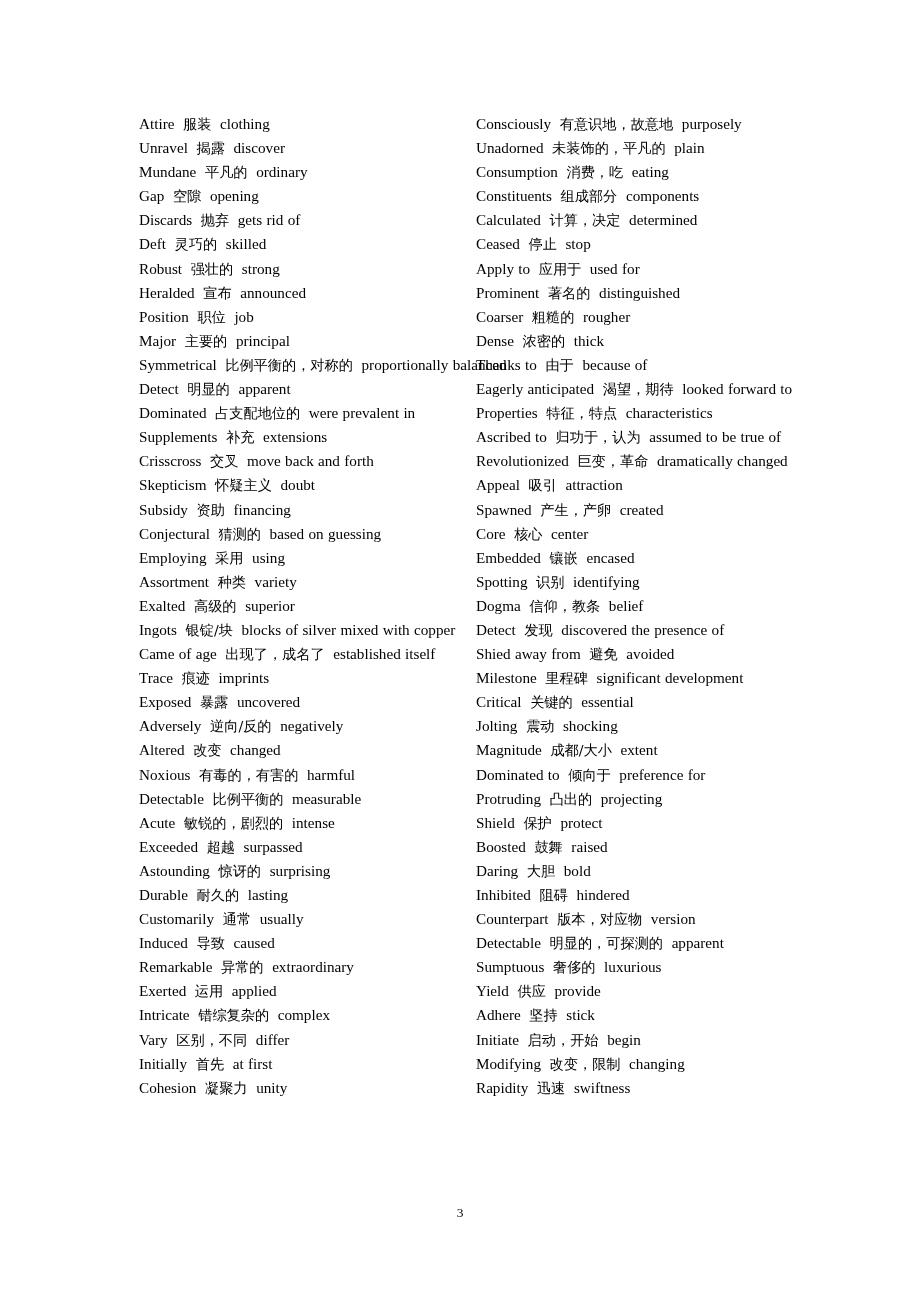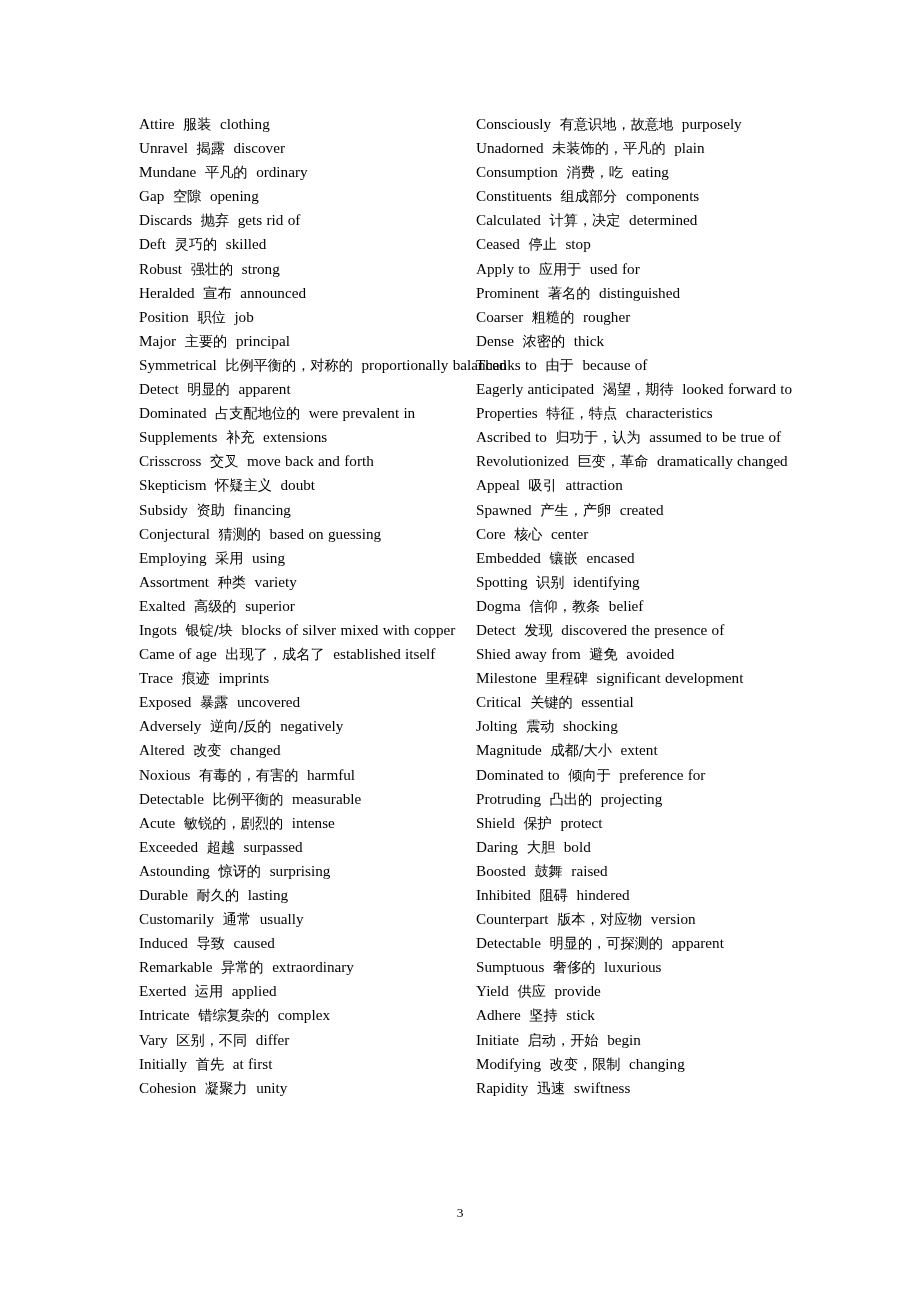--- a/index.html
+++ b/index.html
@@ -141,22 +141,22 @@
         <p class="entry nowrap"><span class="en">Dogma</span>&nbsp;&nbsp;<span class="cn">信仰，教条</span>&nbsp;&nbsp;<span class="syn">belief</span></p>
         <p class="entry nowrap"><span class="en">Detect</span>&nbsp;&nbsp;<span class="cn">发现</span>&nbsp;&nbsp;<span class="syn">discovered the presence of</span></p>
         <p class="entry nowrap"><span class="en">Shied away from</span>&nbsp;&nbsp;<span class="cn">避免</span>&nbsp;&nbsp;<span class="syn">avoided</span></p>
         <p class="entry nowrap"><span class="en">Milestone</span>&nbsp;&nbsp;<span class="cn">里程碑</span>&nbsp;&nbsp;<span class="syn">significant development</span></p>
         <p class="entry nowrap"><span class="en">Critical</span>&nbsp;&nbsp;<span class="cn">关键的</span>&nbsp;&nbsp;<span class="syn">essential</span></p>
         <p class="entry nowrap"><span class="en">Jolting</span>&nbsp;&nbsp;<span class="cn">震动</span>&nbsp;&nbsp;<span class="syn">shocking</span></p>
         <p class="entry nowrap"><span class="en">Magnitude</span>&nbsp;&nbsp;<span class="cn">成都/大小</span>&nbsp;&nbsp;<span class="syn">extent</span></p>
         <p class="entry nowrap"><span class="en">Dominated to</span>&nbsp;&nbsp;<span class="cn">倾向于</span>&nbsp;&nbsp;<span class="syn">preference for</span></p>
         <p class="entry nowrap"><span class="en">Protruding</span>&nbsp;&nbsp;<span class="cn">凸出的</span>&nbsp;&nbsp;<span class="syn">projecting</span></p>
         <p class="entry nowrap"><span class="en">Shield</span>&nbsp;&nbsp;<span class="cn">保护</span>&nbsp;&nbsp;<span class="syn">protect</span></p>
+        <p class="entry nowrap"><span class="en">Boosted</span>&nbsp;&nbsp;<span class="cn">鼓舞</span>&nbsp;&nbsp;<span class="syn">raised</span></p>
         <p class="entry nowrap"><span class="en">Daring</span>&nbsp;&nbsp;<span class="cn">大胆</span>&nbsp;&nbsp;<span class="syn">bold</span></p>
-        <p class="entry nowrap"><span class="en">Boosted</span>&nbsp;&nbsp;<span class="cn">鼓舞</span>&nbsp;&nbsp;<span class="syn">raised</span></p>
         <p class="entry nowrap"><span class="en">Inhibited</span>&nbsp;&nbsp;<span class="cn">阻碍</span>&nbsp;&nbsp;<span class="syn">hindered</span></p>
         <p class="entry nowrap"><span class="en">Counterpart</span>&nbsp;&nbsp;<span class="cn">版本，对应物</span>&nbsp;&nbsp;<span class="syn">version</span></p>
         <p class="entry nowrap"><span class="en">Detectable</span>&nbsp;&nbsp;<span class="cn">明显的，可探测的</span>&nbsp;&nbsp;<span class="syn">apparent</span></p>
         <p class="entry nowrap"><span class="en">Sumptuous</span>&nbsp;&nbsp;<span class="cn">奢侈的</span>&nbsp;&nbsp;<span class="syn">luxurious</span></p>
         <p class="entry nowrap"><span class="en">Yield</span>&nbsp;&nbsp;<span class="cn">供应</span>&nbsp;&nbsp;<span class="syn">provide</span></p>
         <p class="entry nowrap"><span class="en">Adhere</span>&nbsp;&nbsp;<span class="cn">坚持</span>&nbsp;&nbsp;<span class="syn">stick</span></p>
         <p class="entry nowrap"><span class="en">Initiate</span>&nbsp;&nbsp;<span class="cn">启动，开始</span>&nbsp;&nbsp;<span class="syn">begin</span></p>
         <p class="entry nowrap"><span class="en">Modifying</span>&nbsp;&nbsp;<span class="cn">改变，限制</span>&nbsp;&nbsp;<span class="syn">changing</span></p>
         <p class="entry nowrap"><span class="en">Rapidity</span>&nbsp;&nbsp;<span class="cn">迅速</span>&nbsp;&nbsp;<span class="syn">swiftness</span></p>
       </div>

